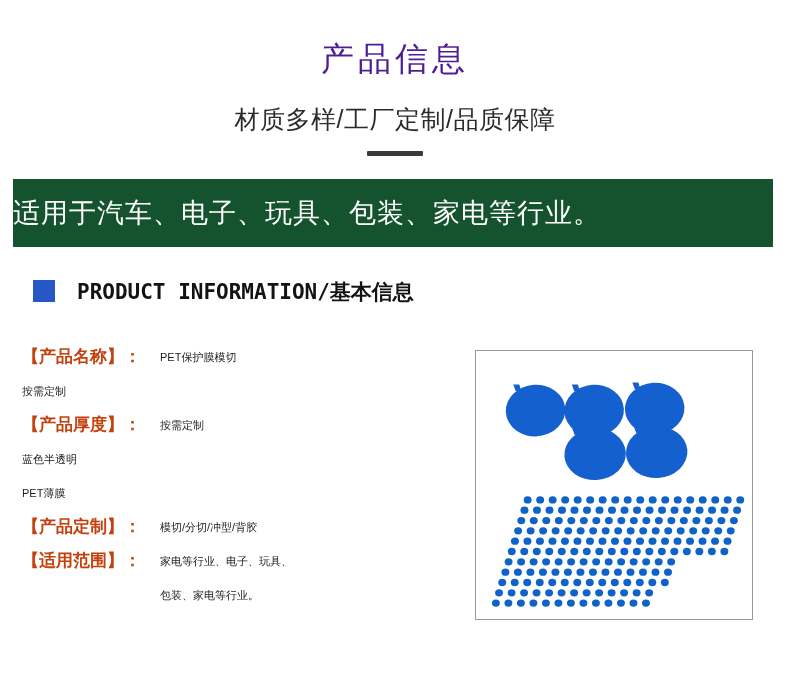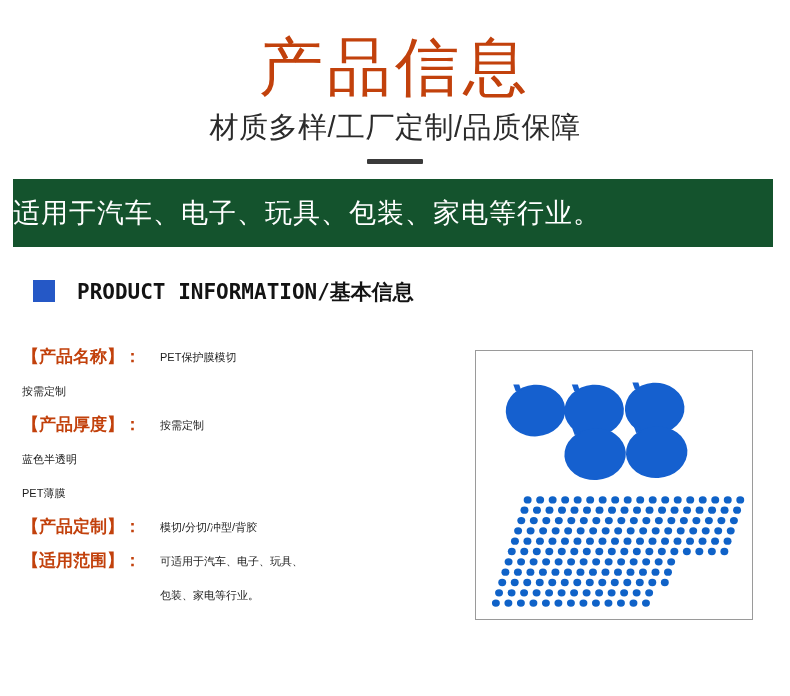--- a/index.html
+++ b/index.html
@@ -20,30 +20,30 @@
     height: 696px;
     box-sizing: border-box;
   }
 
   
   .header {
     padding-top: 26px;
     text-align: center;
   }
   .main-title {
-    font-size: 64px;
+    font-size: 33px;
     line-height: 58px;
     font-weight: 400;
-    color: #c2410c;
+    color: #4c1d95;
     letter-spacing: 4px;
-    margin: 12px;
+    margin: 4px;
   }
   .sub-title {
     margin: 16px 0 0 0;
-    font-size: 29px;
+    font-size: 25px;
     line-height: 30px;
     font-weight: 400;
     color: #2b2b2b;
     letter-spacing: 0.5px;
   }
   .title-rule {
     width: 56px;
     height: 5px;
     background: #3a3a3a;
     margin: 17px auto 0 auto;
@@ -189,21 +189,21 @@
       <span class="spec-value">PET薄膜</span>
     </div>
 
     <div class="spec-row">
       <span class="spec-label">【产品定制】：</span>
       <span class="spec-value">模切/分切/冲型/背胶</span>
     </div>
 
     <div class="spec-row">
       <span class="spec-label">【适用范围】：</span>
-      <span class="spec-value">可适用于汽车、电子、玩具、</span>
+      <span class="spec-value">家电等行业、电子、玩具、</span>
     </div>
 
     <div class="spec-row continuation">
       <span class="spec-label">【适用范围】：</span>
       <span class="spec-value">包装、家电等行业。</span>
     </div>
 
   </div>
 
   <div class="product-figure">

